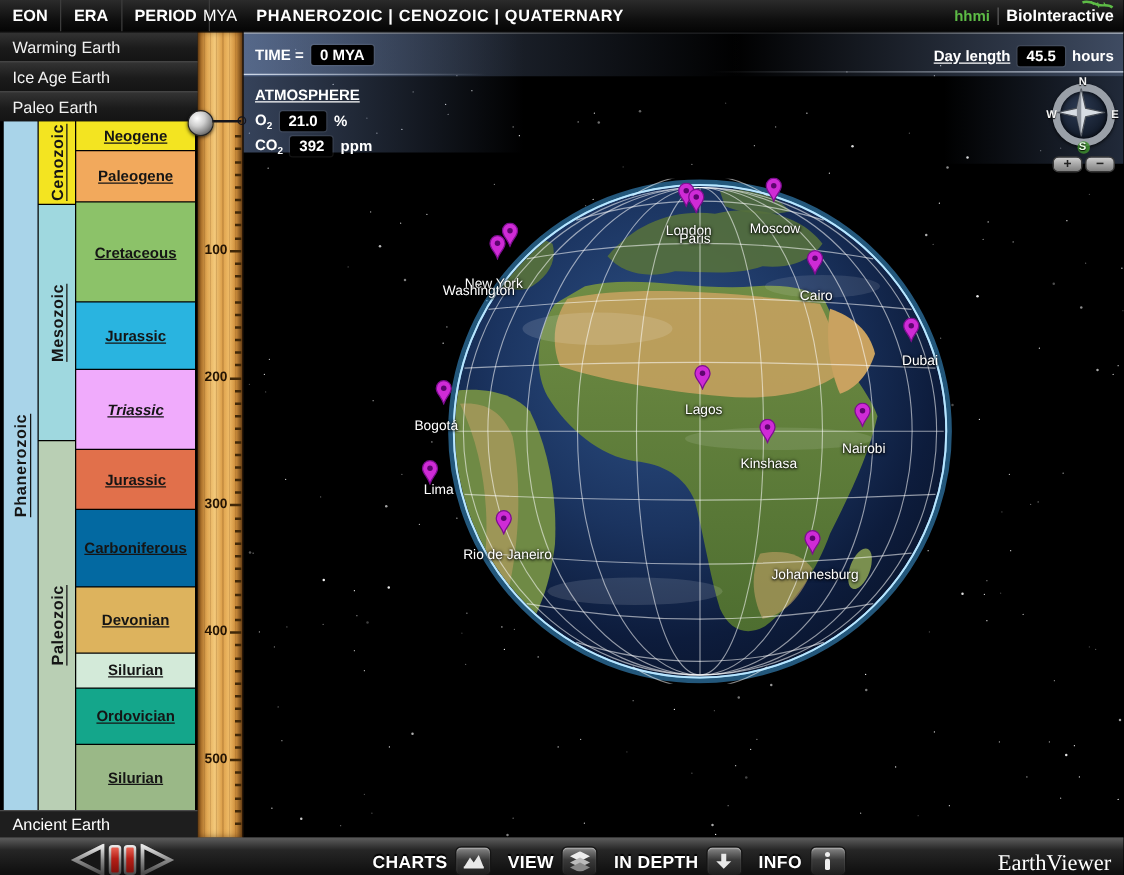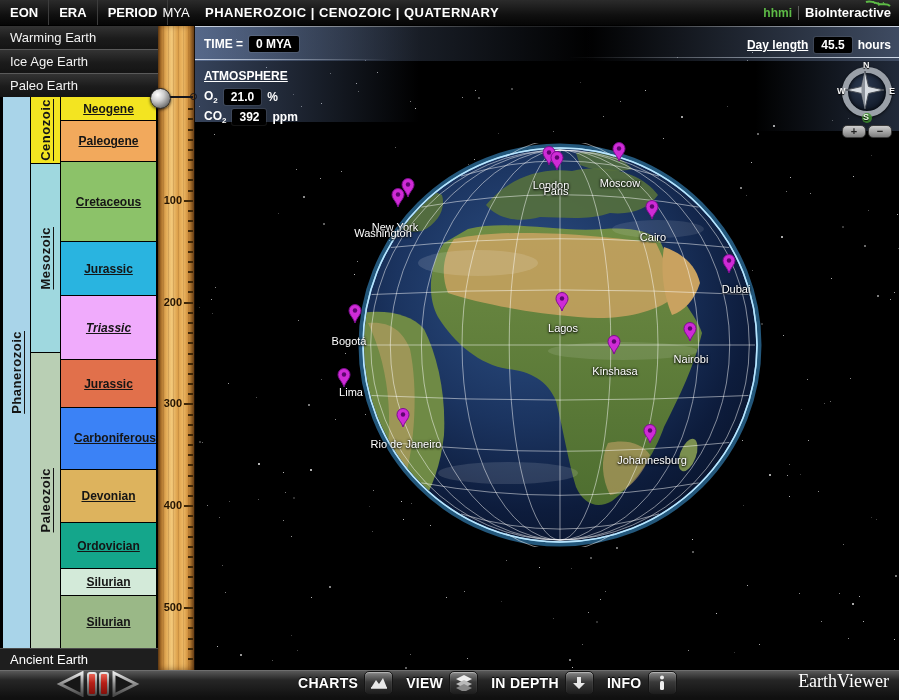--- a/index.html
+++ b/index.html
@@ -40,21 +40,21 @@
   .eoncell{height:551px;background:#a9d4e9;}
   .er0{height:66px;background:#f3e421;}
   .er1{height:188px;background:#9fd8df;}
   .er2{height:295px;background:#b9cfb4;}
   .pr0{height:24px;background:#f3e421;}
   .pr1{height:41px;background:#f2a95c;}
   .pr2{height:81px;background:#8cc269;}
   .pr3{height:54px;background:#29b4e0;}
   .pr4{height:65px;background:#f0abfc;font-style:italic;}
   .pr5{height:48px;background:#e1704b;}
-  .pr6{height:62px;background:#3b82f6;justify-content:flex-end;}
+  .pr6{height:62px;background:#0369a1;}
   .pr7{height:54px;background:#ddb35d;}
   .pr8{height:27px;background:#d3ead9;}
   .pr9{height:46px;background:#14a68b;}
   .pr10{height:53px;background:#9ab887;}
 
   #ancient-bar{position:absolute;left:0;top:648px;width:158px;height:22px;background:#1e1e1e;
        border-top:1px solid #4a4a4a;color:#fff;font-size:13px;line-height:22px;padding-left:10px;
        box-sizing:border-box;z-index:12;}
 
   
@@ -130,21 +130,21 @@
   #globe{position:absolute;left:164px;top:118px;width:404px;height:404px;cursor:grab;}
   #pin-layer{position:absolute;inset:0;pointer-events:none;}
   .pin{position:absolute;width:14px;height:20px;pointer-events:auto;cursor:pointer;}
   .city-label{position:absolute;transform:translateX(-50%);color:#fff;font-size:11px;
      white-space:nowrap;text-shadow:0 1px 2px #000,0 0 3px #000;}
   #credit{position:absolute;left:0;right:0;bottom:20px;text-align:center;color:#cfcfcf;font-size:10px;}
 
   
   #toolbar{position:absolute;left:0;top:670px;width:899px;height:30px;
      background:linear-gradient(#585858,#262626 30%,#101010 90%);border-top:1px solid #6e6e6e;
-     display:flex;align-items:flex-start;z-index:20;}
+     display:flex;align-items:flex-end;z-index:20;}
   #playback{margin-left:52px;}
   #toolbar-buttons{display:flex;align-items:center;gap:13px;margin-left:150px;}
   .tb-group{display:flex;align-items:center;gap:6px;cursor:pointer;}
   .tb-label{color:#fff;font-size:14px;font-weight:bold;letter-spacing:.3px;text-shadow:0 -1px 1px #000;}
   .tbtn{width:27px;height:22px;border-radius:5px;background:linear-gradient(#8a8a8a,#3a3a3a 45%,#1d1d1d);
      border:1px solid #151515;display:flex;align-items:center;justify-content:center;
      box-shadow:inset 0 1px 1px rgba(255,255,255,.4);}
   #appname{margin-left:auto;margin-right:10px;color:#fff;font-size:18px;
      font-family:"Liberation Serif",serif;padding-left:22px;}
 </style>
@@ -213,25 +213,25 @@
         </div>
       <div class="cell pr5">
           <span class="plabel">Jurassic</span>
         </div>
       <div class="cell pr6">
           <span class="plabel">Carboniferous</span>
         </div>
       <div class="cell pr7">
           <span class="plabel">Devonian</span>
         </div>
+      <div class="cell pr8">
+          <span class="plabel">Silurian</span>
+        </div>
       <div class="cell pr9">
           <span class="plabel">Ordovician</span>
-        </div>
-      <div class="cell pr8">
-          <span class="plabel">Silurian</span>
         </div>
       <div class="cell pr10">
           <span class="plabel">Silurian</span>
         </div>
     </div>
   </div>
 
   <div id="ancient-bar">Ancient Earth</div>
 
   <div id="wood">

